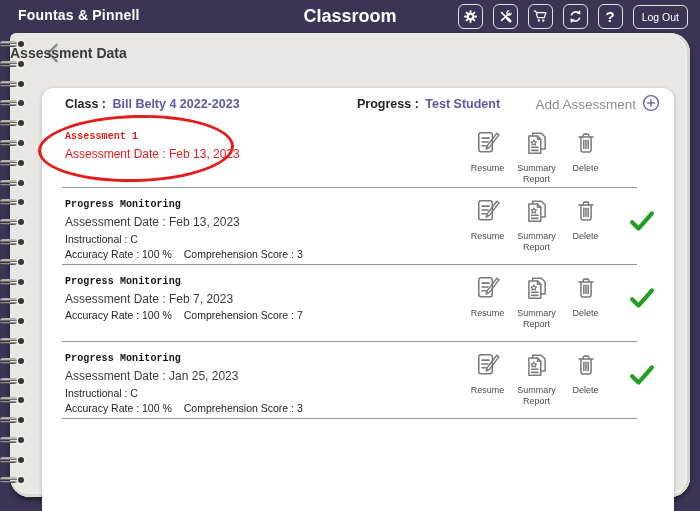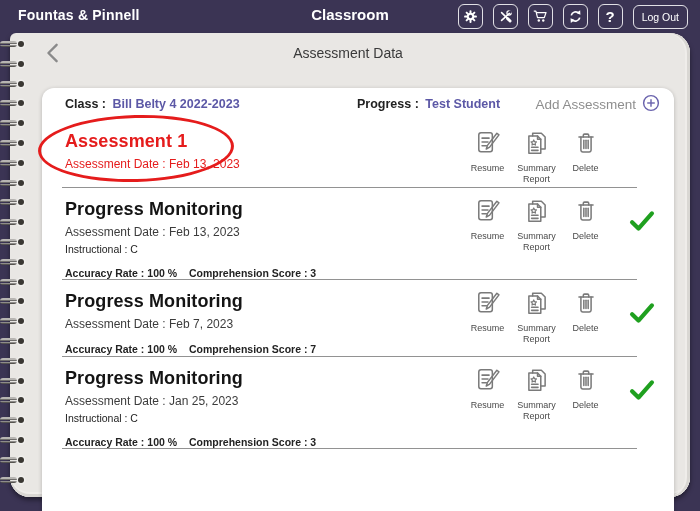--- a/index.html
+++ b/index.html
@@ -6,21 +6,21 @@
     --bg:#3b3454; --paper:#e9e7e4; --card:#ffffff; --purple:#5c58a6;
     --red:#e51c1c; --green:#1fa01f; --icongray:#7a7a7a; --ink:#1c1c1c;
   }
   *{margin:0;padding:0;box-sizing:border-box;}
   body{font-family:"Liberation Sans","DejaVu Sans",sans-serif;background:#222;}
   .screen{position:relative;width:700px;height:511px;background:var(--bg);overflow:hidden;}
 
   
   .topbar{position:absolute;top:0;left:0;width:100%;height:33px;}
   .brand{position:absolute;left:18px;top:7px;color:#fff;font-size:14px;font-weight:bold;letter-spacing:.2px;text-align:center;}
-  .app-title{position:absolute;left:0;right:0;top:6px;text-align:center;color:#fff;font-size:15px;font-weight:bold;}
+  .app-title{position:absolute;left:0;right:0;top:6px;text-align:center;color:#fff;font-size:18px;font-weight:bold;}
   .topbar-actions{position:absolute;right:12px;top:4px;display:flex;gap:10px;align-items:center;}
   .icon-btn{width:25px;height:25px;border:1.5px solid rgba(255,255,255,.85);border-radius:6px;
     background:transparent;display:flex;align-items:center;justify-content:center;cursor:pointer;padding:0;}
   .icon-btn svg{display:block;}
   .help-glyph{color:#fff;font-size:15px;font-weight:bold;line-height:1;}
   .logout-btn{height:24px;padding:0 8px;border:1.5px solid rgba(255,255,255,.85);border-radius:6px;
     background:transparent;color:#fff;font-size:10.5px;font-family:inherit;cursor:pointer;}
 
   
   .spiral{position:absolute;left:0;top:33px;width:34px;height:464px;z-index:5;}
@@ -30,45 +30,45 @@
   .rung .hole{position:absolute;left:18px;top:1px;width:6px;height:6px;border-radius:50%;
     background:#3a3733;box-shadow:0 0 0 1.5px rgba(255,255,255,.35);}
 
   
   .paper{position:absolute;left:10px;top:33px;width:680px;height:464px;background:var(--paper);
     border-radius:6px 20px 20px 20px;
     box-shadow:0 3px 5px rgba(0,0,0,.45),
       inset -3px 0 0 #d9d7d3, inset -5px 0 0 #efedea,
       inset 0 -3px 0 #d9d7d3, inset 0 -5px 0 #efedea;}
   .paper-header{position:relative;height:38px;}
-  .page-title{position:absolute;left:0;right:4px;top:12px;text-align:center;color:#3a3a3a;
-    font-size:14px;font-weight:normal;}
+  .page-title{position:absolute;left:0;right:4px;top:12px;text-align:left;color:#3a3a3a;
+    font-size:14px;font-weight:bold;}
   .back-btn{position:absolute;left:30px;top:8px;width:26px;height:26px;background:transparent;
     border:none;cursor:pointer;display:flex;align-items:center;justify-content:center;padding:0;}
 
   
   .card{position:absolute;left:32px;top:55px;width:632px;height:493px;background:var(--card);
     border-radius:12px;box-shadow:0 1px 4px rgba(0,0,0,.22);}
   .card-head{display:flex;align-items:center;height:32px;padding:0 14px 0 23px;font-size:12.5px;}
   .class-block{width:292px;}
   .field-label{color:#222;font-weight:bold;}
   .field-value{color:var(--purple);font-weight:bold;margin-left:3px;}
   .student-block{flex:1;}
   .add-assessment{margin-left:auto;display:flex;align-items:center;gap:6px;background:transparent;
     border:none;cursor:pointer;color:#8e8e8e;font-size:13.5px;font-family:inherit;padding:0;}
 
   
   .row{display:flex;padding:9px 0 0 23px;}
   .row-1{min-height:67px;}
   .row-n{min-height:76px;}
   .row-info{flex:1;padding-top:2px;}
-  .row-title{font-size:18px;font-weight:bold;color:#141414;letter-spacing:.1px;}
+  .row-title{font-size:10px;font-weight:bold;color:#141414;letter-spacing:.1px;font-family:Liberation Mono, monospace;}
   .row-date{font-size:12px;color:#3c3c3c;margin-top:5px;}
   .row-level{font-size:10.5px;color:#232323;margin-top:4px;}
-  .row-stats{font-size:10.5px;color:#232323;margin-top:12px;font-weight:bold;}
+  .row-stats{font-size:10.5px;color:#232323;margin-top:3px;}
   .row-stats .stat{margin-right:9px;}
   .highlighted .row-title{color:var(--red);}
   .highlighted .row-date{color:var(--red);}
   .row-actions{display:flex;align-items:flex-start;padding-top:1px;}
   .action-btn{width:49px;background:transparent;border:none;cursor:pointer;padding:0;
     display:flex;flex-direction:column;align-items:center;font-family:inherit;}
   .action-btn .alabel{font-size:9px;color:#4a4a4a;margin-top:4px;line-height:1.25;text-align:center;width:46px;}
   .checkcol{width:64px;display:flex;align-items:flex-start;justify-content:center;padding-top:10px;}
   .divider{border:none;border-top:1px solid #929292;margin:0 37px 0 20px;}
 

